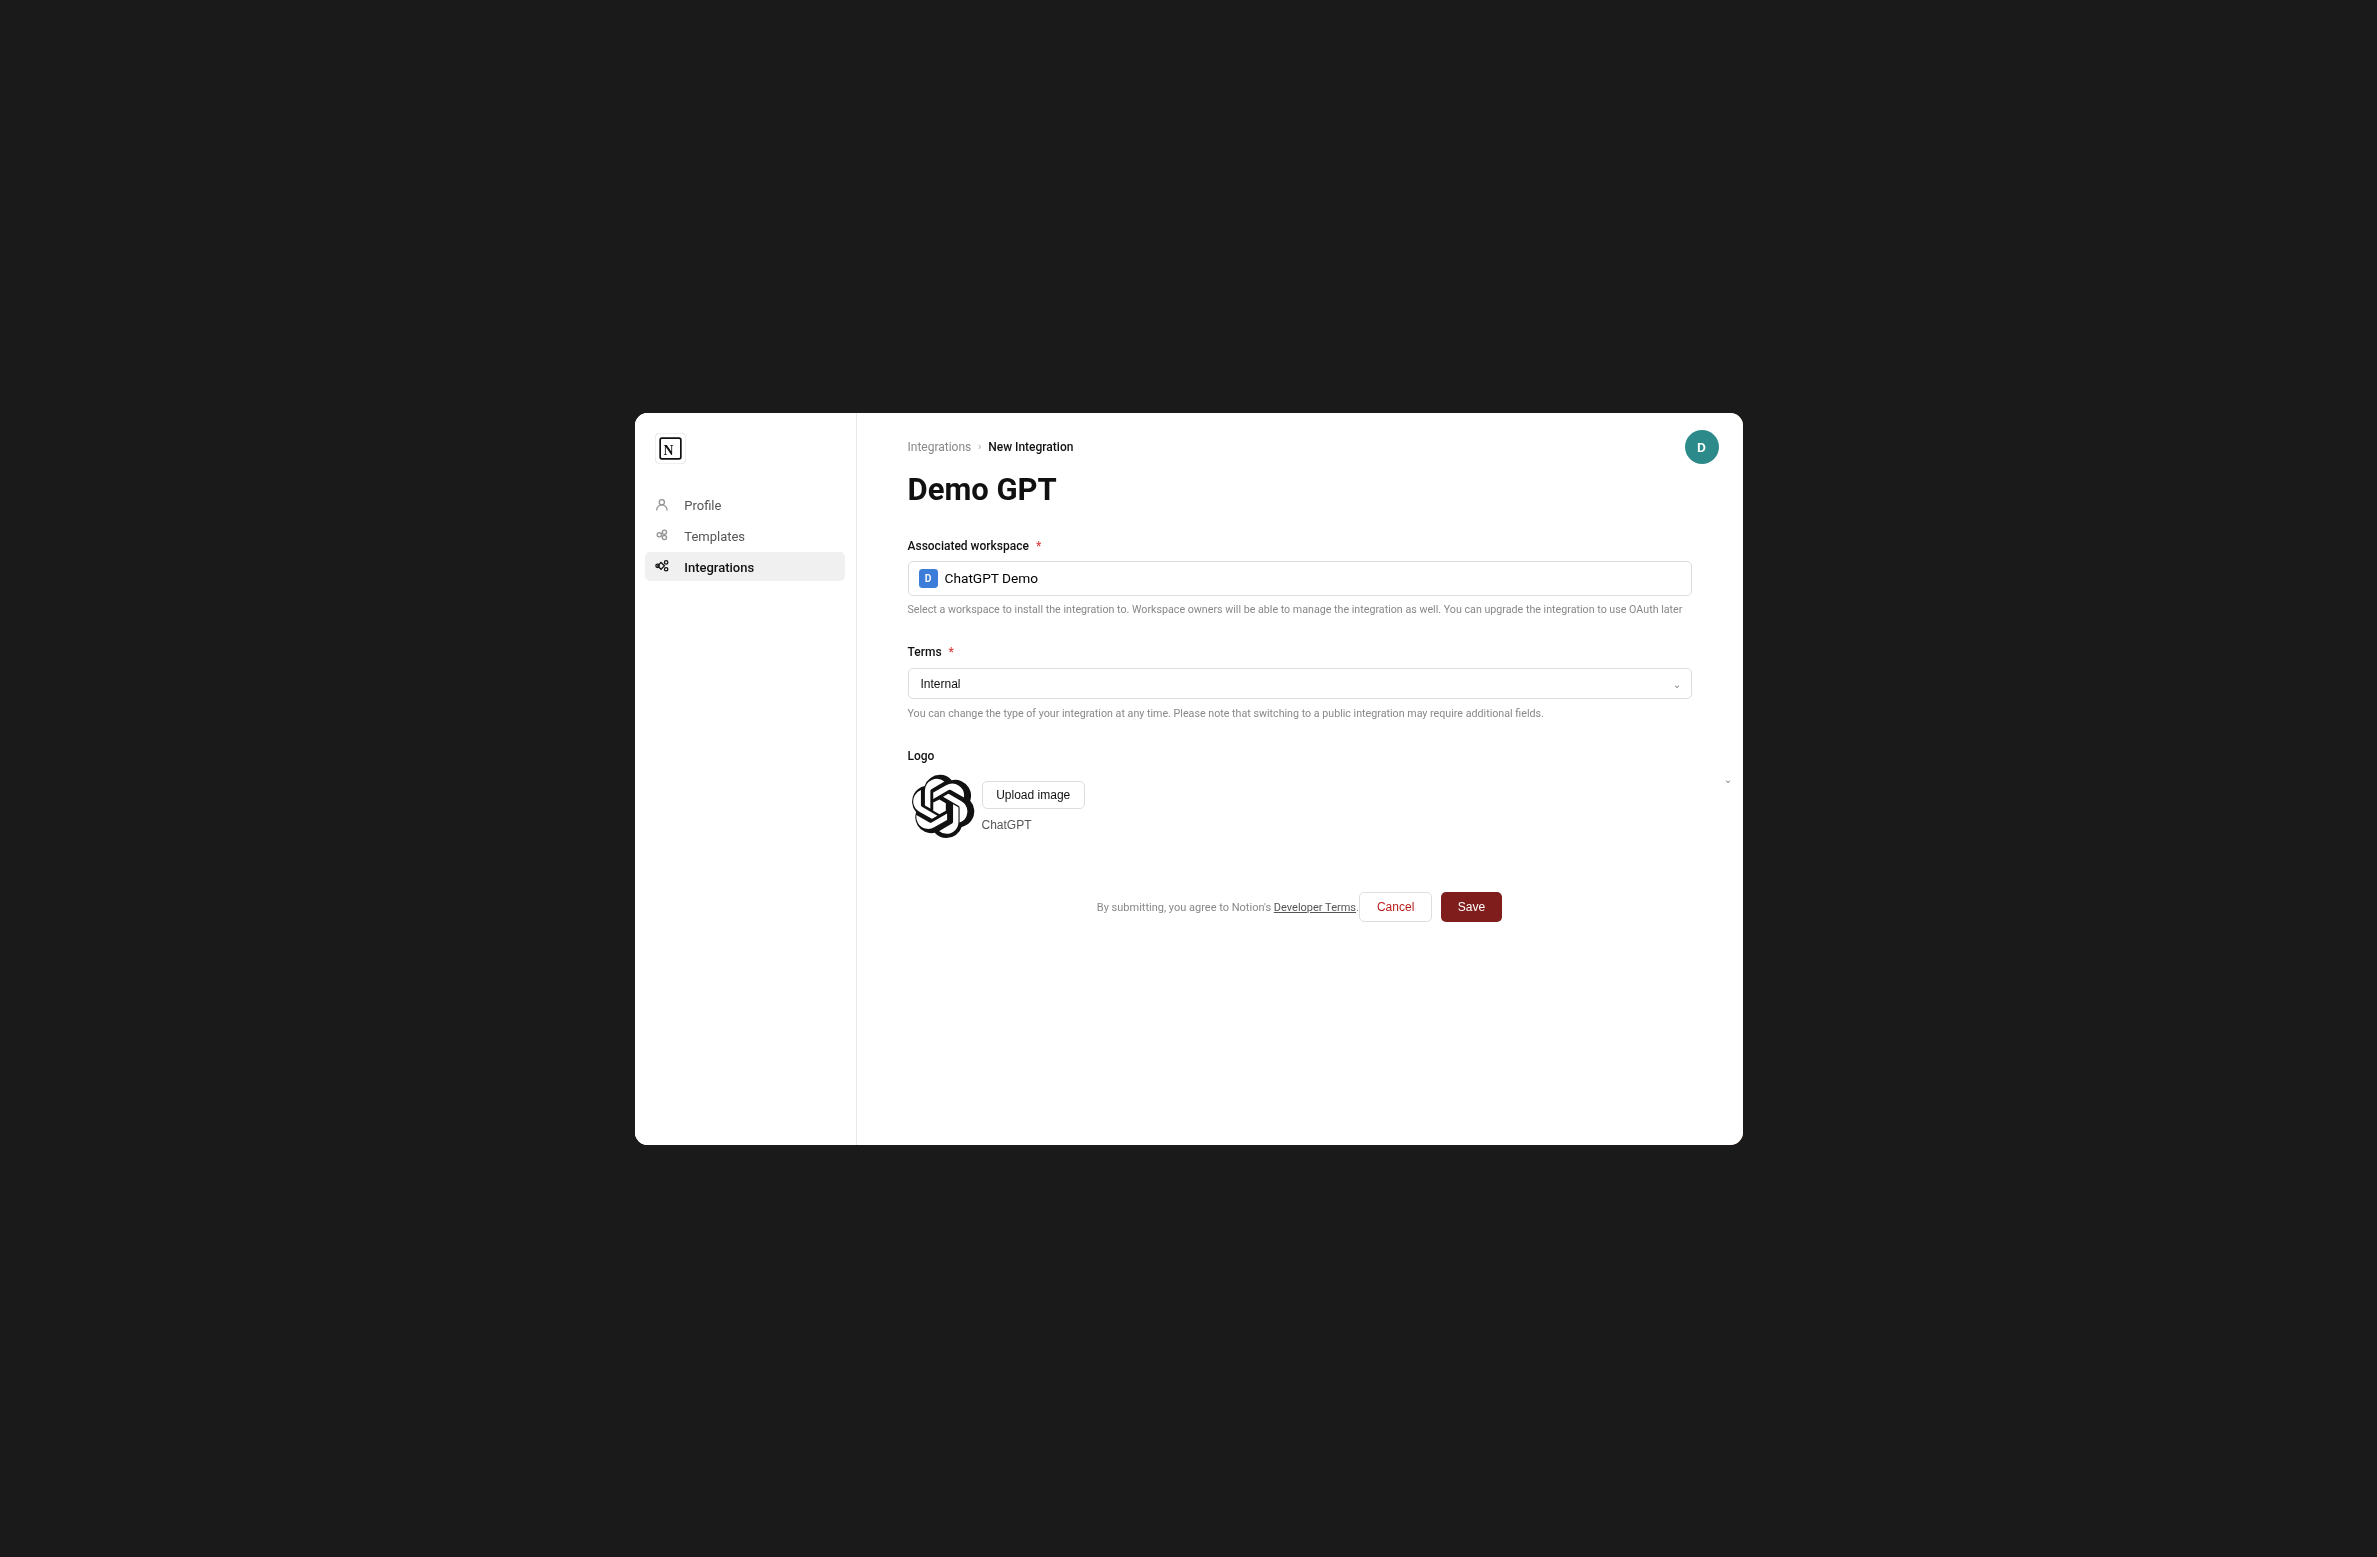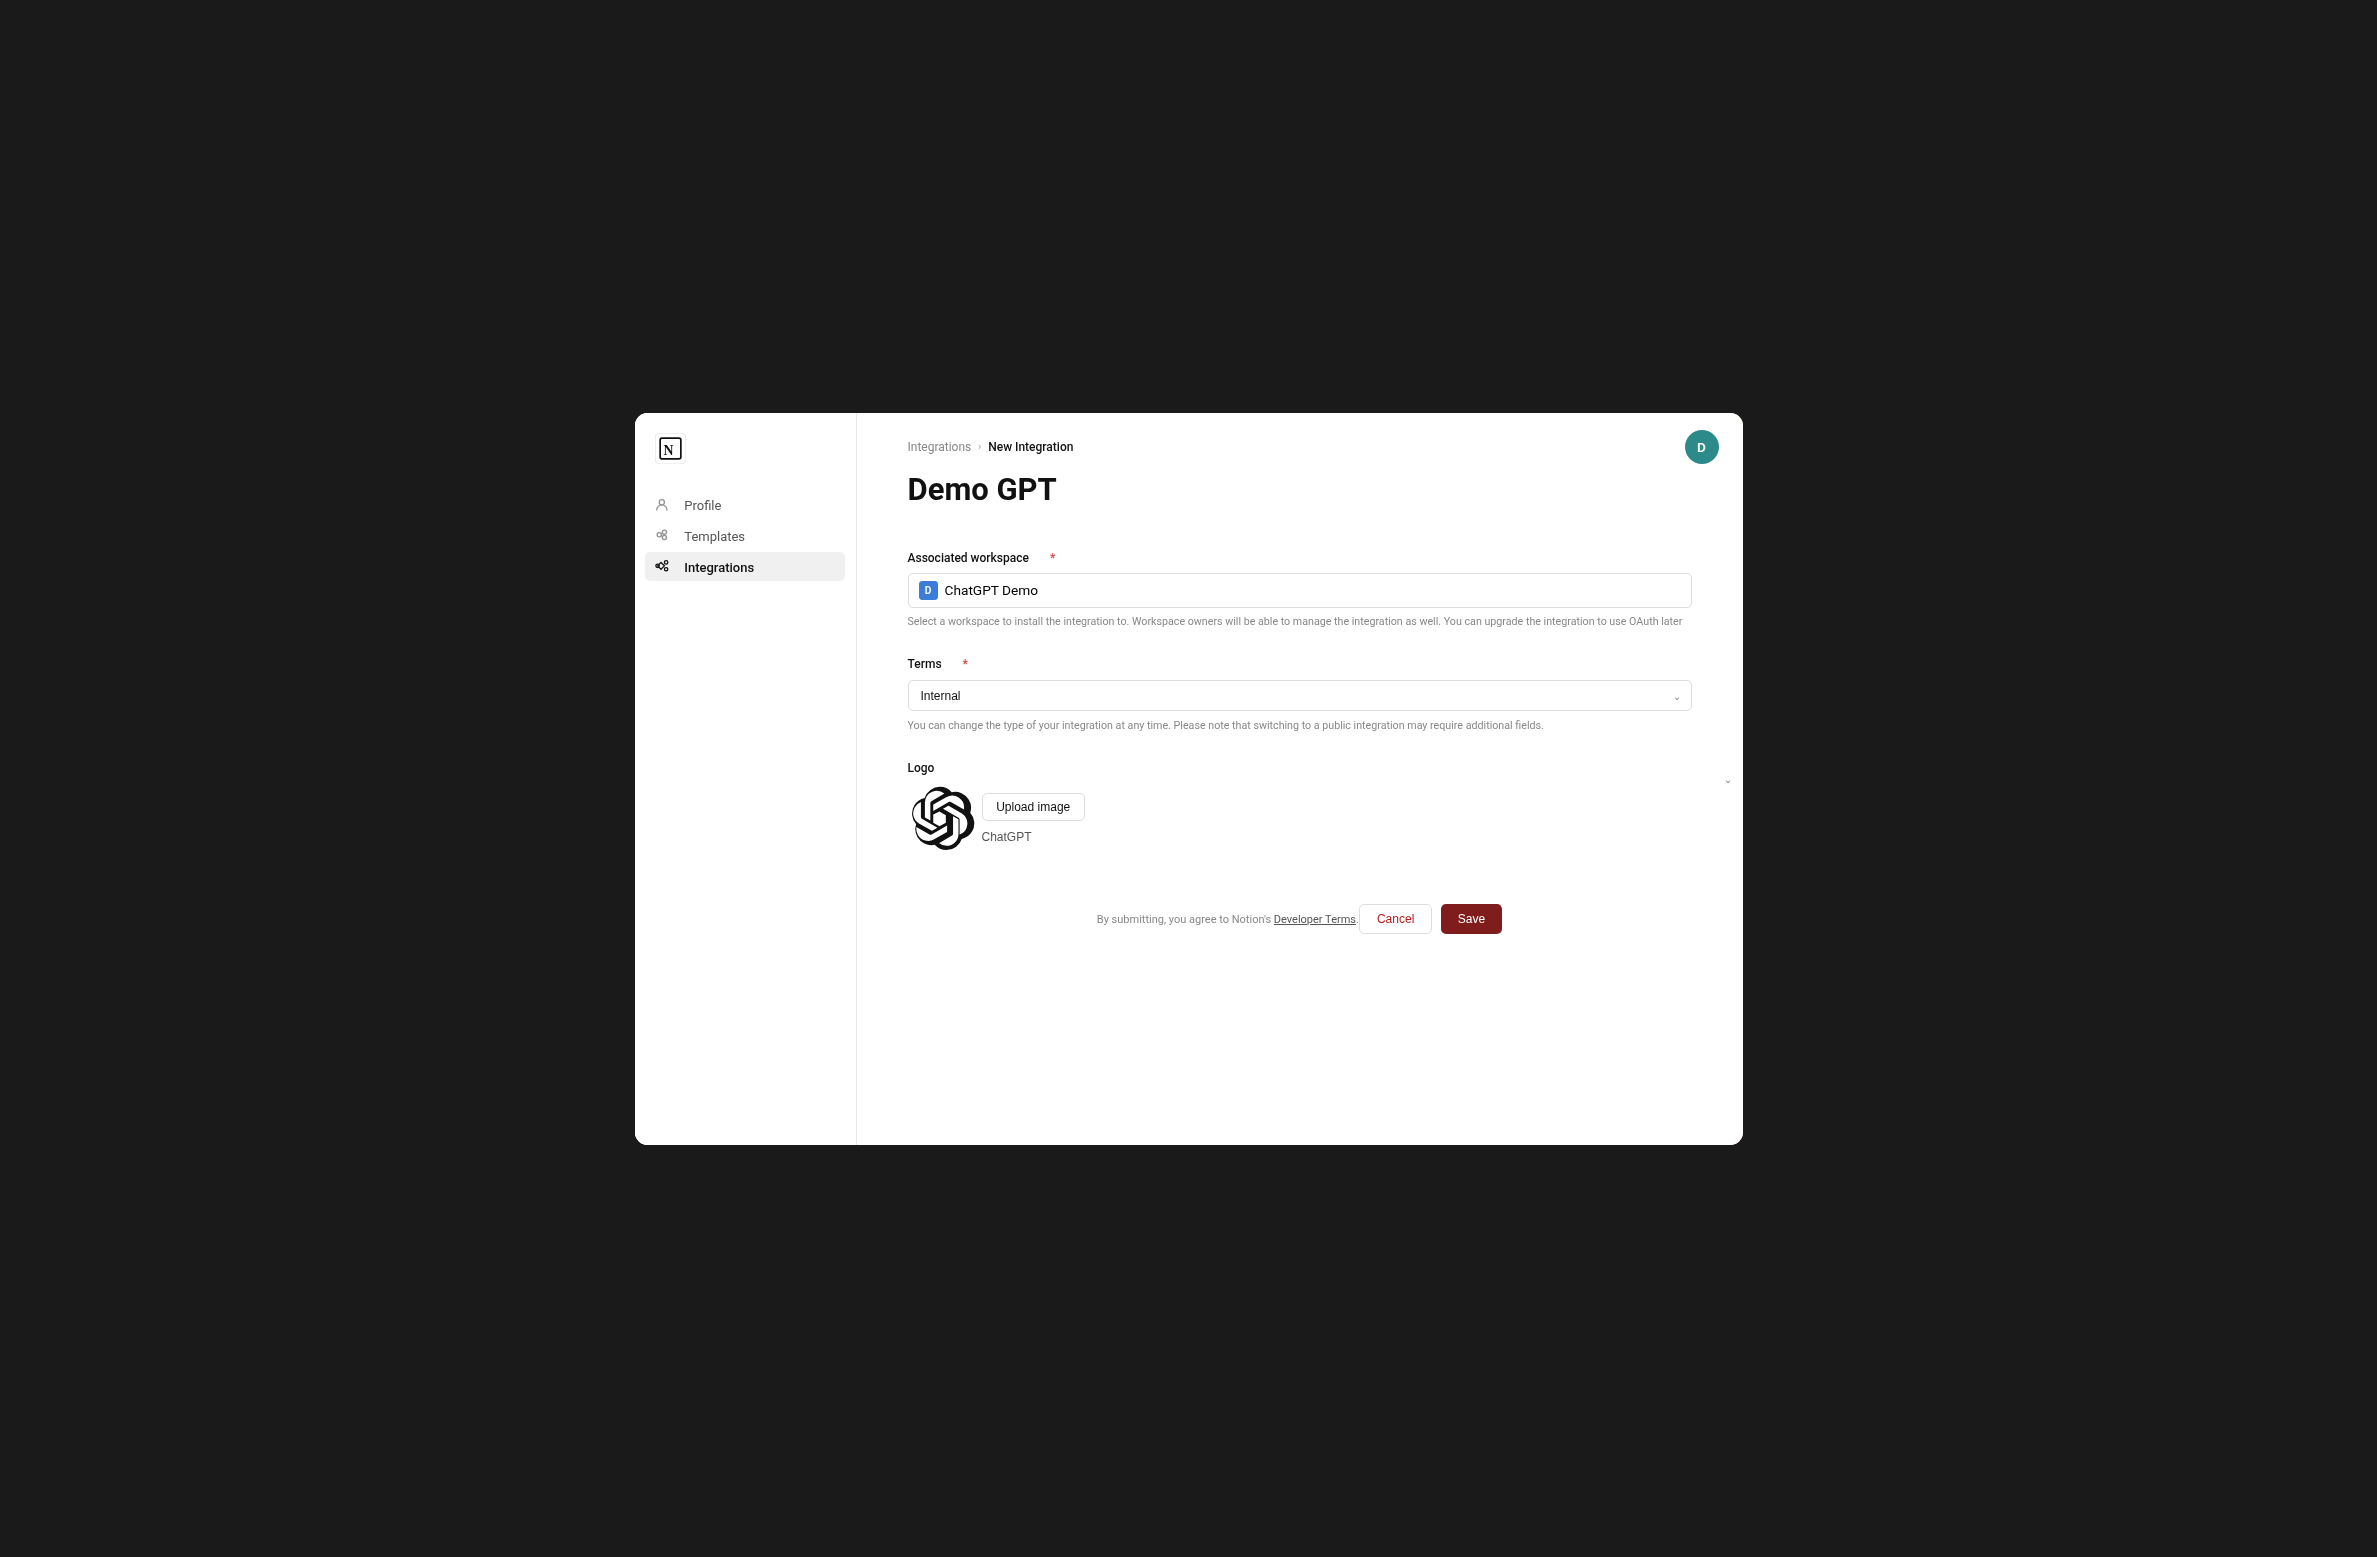--- a/index.html
+++ b/index.html
@@ -139,36 +139,36 @@
     .breadcrumb-current {
       color: #111;
       font-weight: 500;
     }
 
     
     .page-title {
       font-size: 31px;
       font-weight: 700;
       color: #111;
-      margin-bottom: 43px;
+      margin-bottom: 31px;
     }
 
     
     .form-section {
       margin-bottom: 27px;
     }
 
     .form-label {
       font-size: 12px;
       font-weight: 500;
       color: #111;
       margin-bottom: 8.5px;
       display: flex;
       align-items: flex-start;
-      gap: 21px;
+      gap: 7px;
     }
 
     .required-star {
       color: #e03e3e;
     }
 
     .select-wrapper {
       position: relative;
     }
 

